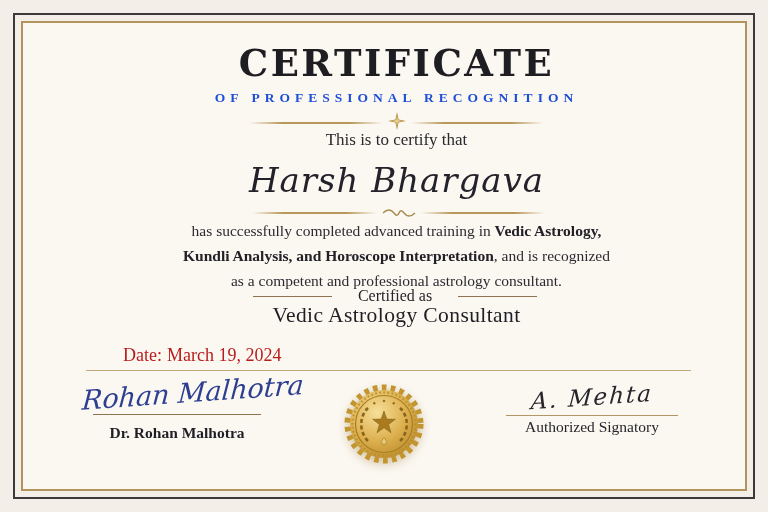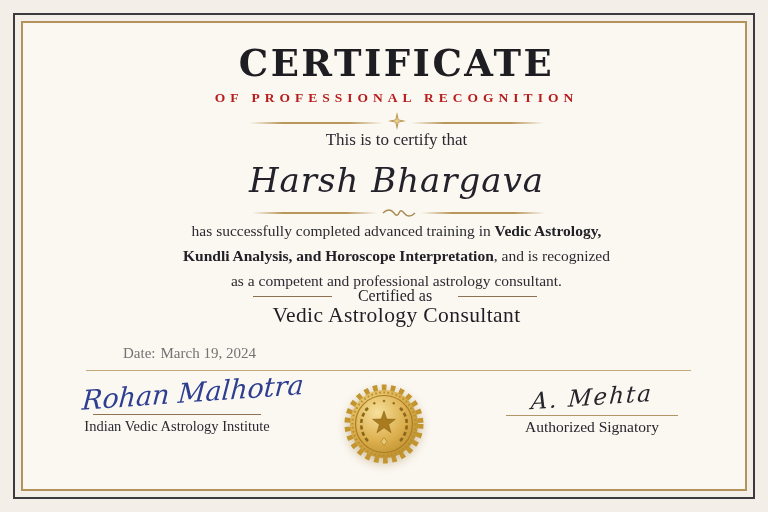--- a/index.html
+++ b/index.html
@@ -12,21 +12,21 @@
   .frame-dark{position:absolute;inset:13px;border:2px solid #3c3a3c;}
   .frame-gold{position:absolute;inset:6px;border:2px solid #b3925c;background:#fbf8f2;}
   .content{position:absolute;inset:0;}
   .abs{position:absolute;left:0;right:0;text-align:center;padding-left:25px;}
 
   .title{
     top:41px;font-family:"DejaVu Serif", serif;font-weight:700;
     font-size:37px;letter-spacing:2.5px;color:#1e1d22;
   }
   .subtitle{
-    top:90px;font-size:13.5px;letter-spacing:5px;font-weight:600;color:#b91c1c;
+    top:90px;font-size:13.5px;letter-spacing:5px;font-weight:600;color:#1d4ed8;
   }
 
   .gold-divider{display:flex;align-items:center;justify-content:center;}
   .divider1{top:112px;left:224px;right:224px;}
   .g-line{flex:1;height:1.5px;background:linear-gradient(to right, rgba(185,150,90,0), #b9965a 25%, #b9965a 75%, rgba(185,150,90,0));}
   .orn{margin:0 5px;flex:0 0 auto;}
 
   .intro{top:130px;font-size:17px;color:#2a2930;}
 
   .recipient{
@@ -35,21 +35,21 @@
   }
   .name-underline{top:204px;left:227px;right:223px;}
 
   .body-par{top:218px;font-size:15.5px;line-height:25px;color:#2c2b31;}
   .body-par b{color:#222127;}
 
   .certified-row{top:287px;left:228px;right:231px;display:flex;align-items:center;justify-content:center;gap:26px;font-size:16px;color:#26252b;}
   .c-line{flex:1;height:1px;background:#8d7150;}
   .role{top:303px;font-size:21.5px;font-weight:400;color:#1f1e24;letter-spacing:0.4px;}
 
-  .meta-row{top:345px;left:98px;right:100px;display:flex;justify-content:space-between;font-size:15px;color:#737373;}
+  .meta-row{top:345px;left:98px;right:100px;display:flex;justify-content:space-between;font-size:18px;color:#b91c1c;}
   .meta-row .lbl{margin-right:5px;}
   .rule-full{top:370px;left:86px;right:77px;height:1px;background:#c4a97d;}
 
   .sig-block{position:absolute;text-align:center;}
   .sig-left{left:82px;top:376px;width:190px;}
   .sig-right{left:496px;top:383px;width:192px;}
   .sig-script{
     font-family:"DejaVu Serif", serif;font-style:italic;white-space:nowrap;
     transform:rotate(-4deg) skewX(-8deg);
   }
@@ -120,21 +120,21 @@
     <div>
       <span class="lbl">Date:</span><span>March 19, 2024</span>
     </div>
   </div>
 
   <div class="abs rule-full"></div>
 
   <div class="sig-block sig-left">
     <div class="sig-script">Rohan Malhotra</div>
     <div class="sig-line"></div>
-    <div class="sig-org">Indian Vedic Astrology Institute</div>
+    <div class="sig-name">Dr. Rohan Malhotra</div>
   </div>
 
   <div class="seal-wrap">
     <svg width="80" height="80" viewBox="0 0 80 80">
       <defs>
         <radialGradient id="sg" cx="40%" cy="33%" r="75%">
           <stop offset="0%" stop-color="#f6e09a"></stop>
           <stop offset="55%" stop-color="#ddb050"></stop>
           <stop offset="100%" stop-color="#b98a28"></stop>
         </radialGradient>

